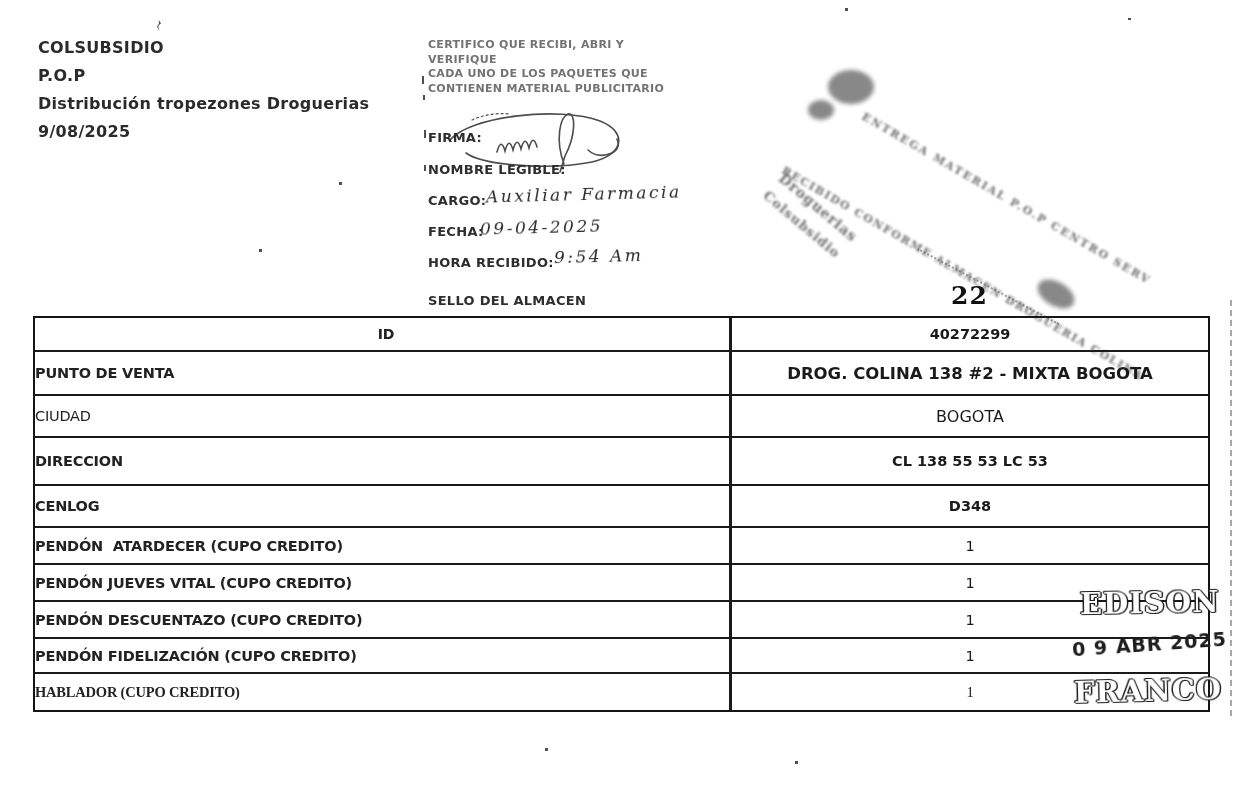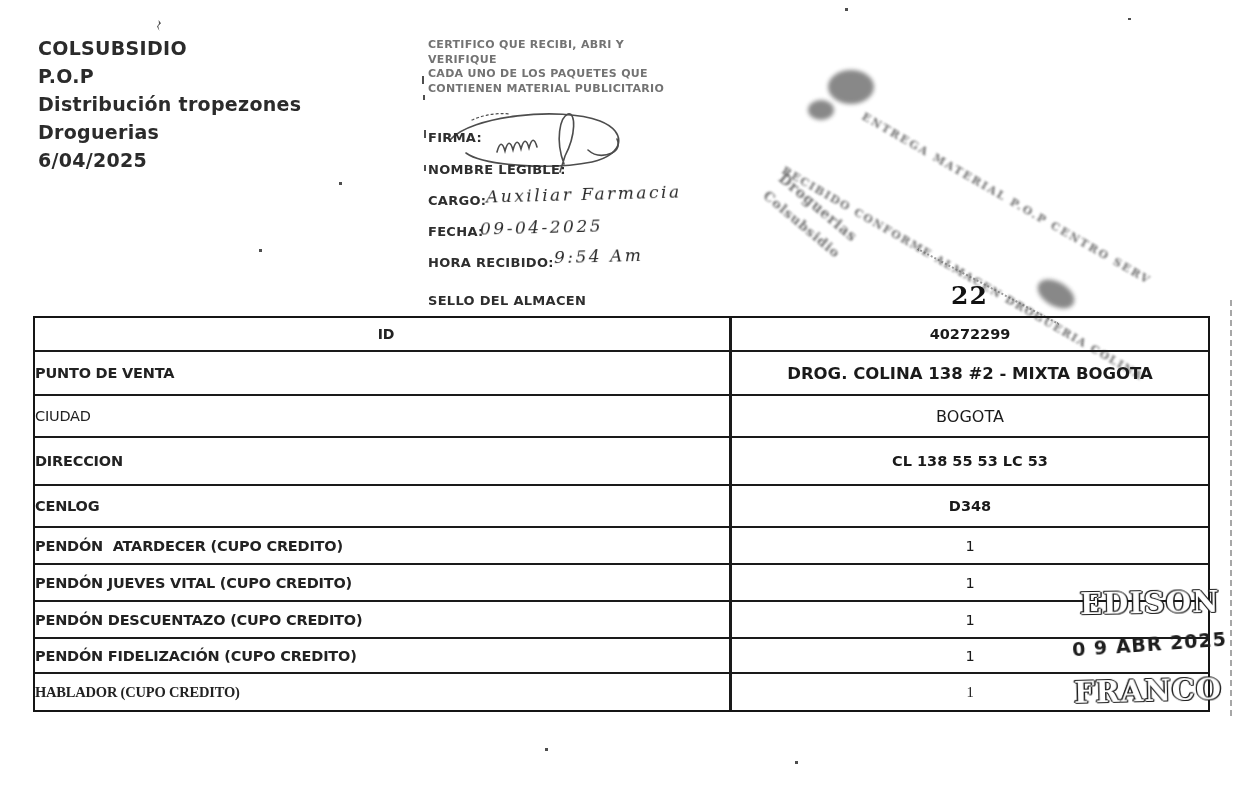--- a/index.html
+++ b/index.html
@@ -4,21 +4,21 @@
 <style>
   html,body{margin:0;padding:0;background:#ffffff;}
   .page{
     position:relative;width:1242px;height:802px;background:#ffffff;overflow:hidden;
     font-family:"DejaVu Sans",sans-serif;color:#1c1c1c;
   }
   .abs{position:absolute;}
   
   .hdr{left:38px;top:34px;width:380px;}
   .hdr div{
-    font-weight:bold;font-size:19px;line-height:28px;letter-spacing:.3px;
+    font-weight:bold;font-size:16px;line-height:28px;letter-spacing:.3px;
     color:#2b2b2b;filter:blur(.25px);
   }
   
   .cert{left:428px;top:38px;width:330px;height:270px;}
   .cert .stmt{
     position:absolute;left:0;top:0;width:300px;
     font-weight:bold;font-size:11px;line-height:14.5px;letter-spacing:.3px;
     color:#737373;filter:blur(.25px);
   }
   .flabel{
@@ -82,21 +82,21 @@
 </style>
 </head>
 <body>
 
 <div class="page">
 
   <div class="abs hdr">
     <div>COLSUBSIDIO</div>
     <div>P.O.P</div>
     <div>Distribución tropezones Droguerias</div>
-    <div>6/04/2025</div>
+    <div>9/08/2025</div>
   </div>
 
   <div class="abs cert">
     <div class="stmt">
       <div>CERTIFICO QUE RECIBI, ABRI Y</div>
       <div>VERIFIQUE</div>
       <div>CADA  UNO DE LOS PAQUETES QUE</div>
       <div>CONTIENEN MATERIAL PUBLICITARIO</div>
     </div>
 

